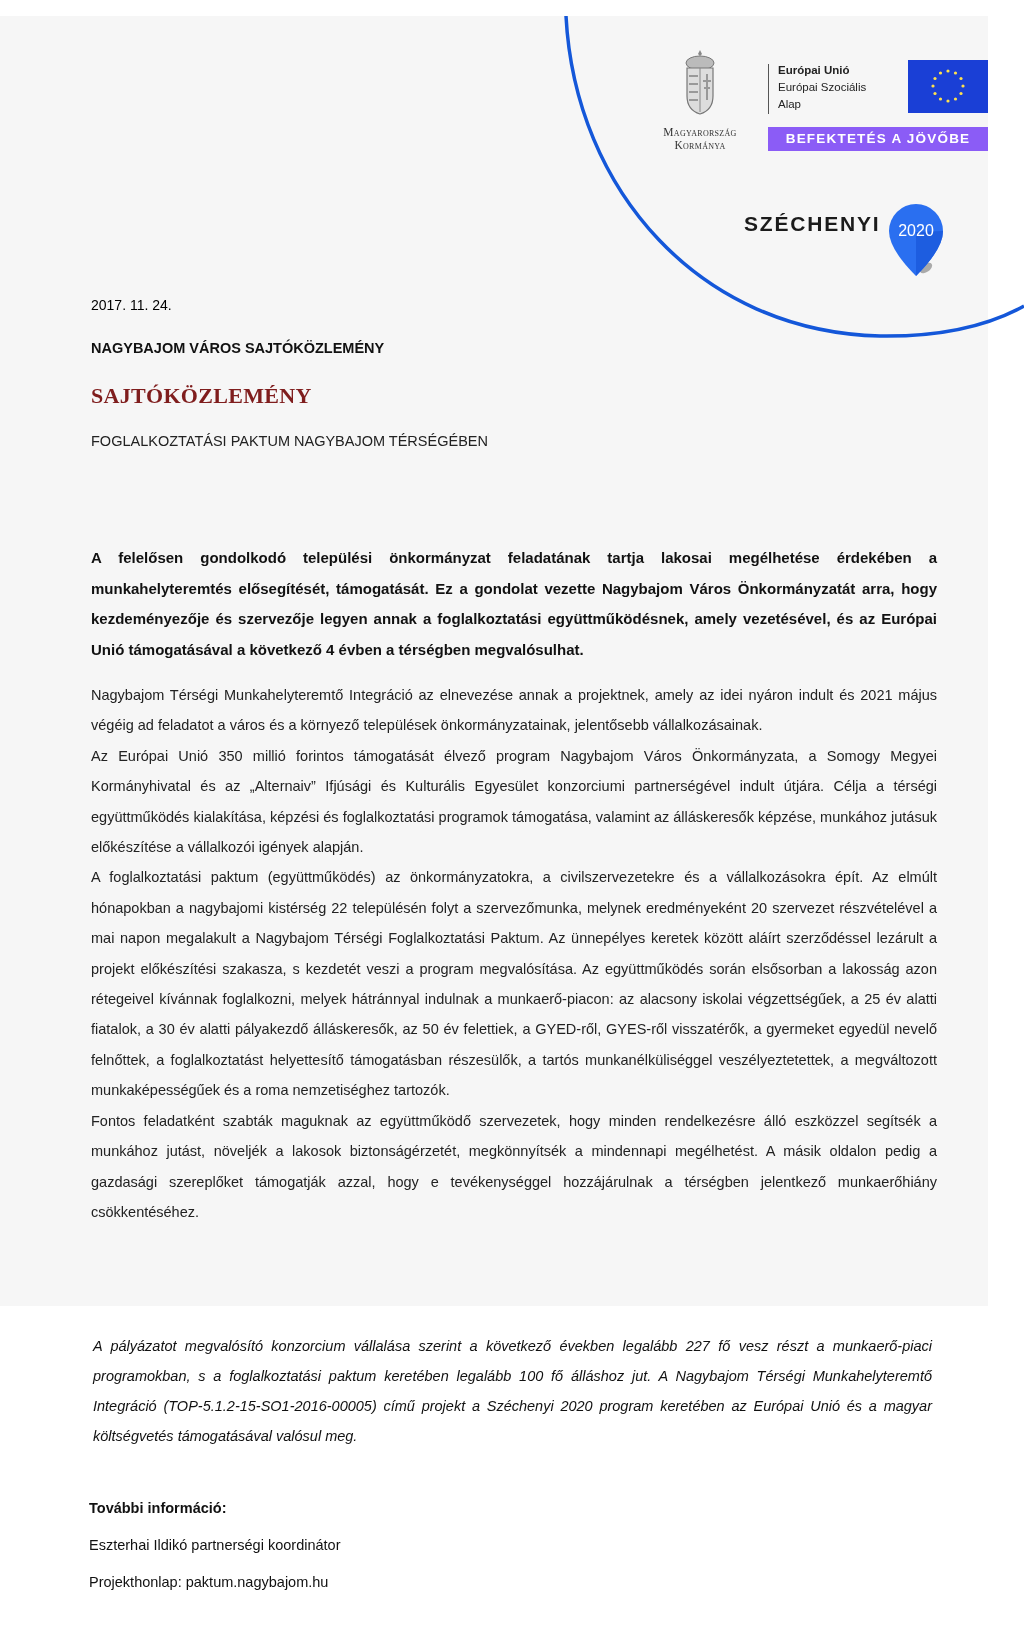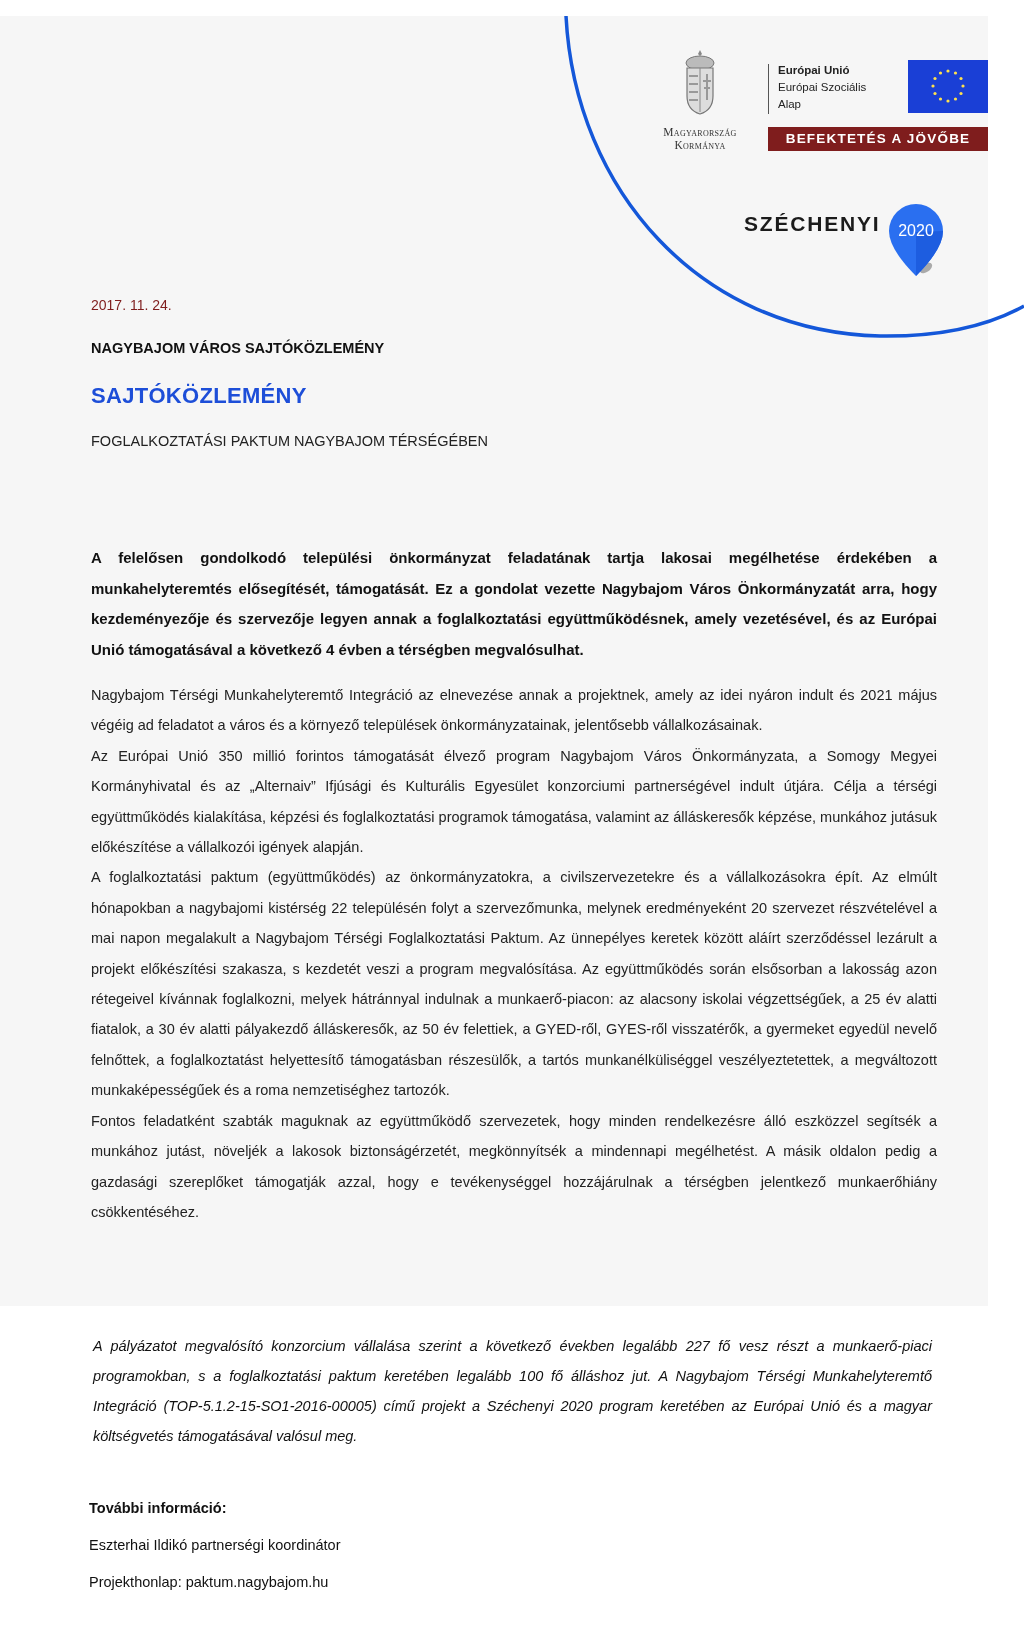--- a/index.html
+++ b/index.html
@@ -18,30 +18,30 @@
   .gov-name {
     font-family: "Liberation Serif", serif; font-size: 11.5px; line-height: 13px;
     color: #333; letter-spacing: 0.3px; margin-top: 4px; font-variant: small-caps;
   }
   .eu-block { position: absolute; left: 768px; top: 60px; width: 220px; }
   .eu-divider { position: absolute; left: 0; top: 4px; width: 1px; height: 50px; background: #555; }
   .eu-text { position: absolute; left: 10px; top: 2px; font-size: 11.5px; line-height: 17px; color: #222; }
   .eu-text .bold { font-weight: bold; }
   .eu-flag { position: absolute; left: 140px; top: 0px; width: 80px; height: 53px; background: #1a3fd6; }
   .invest-bar {
-    position: absolute; left: 0; top: 67px; width: 220px; height: 24px; background: #7f1d1d;
+    position: absolute; left: 0; top: 67px; width: 220px; height: 24px; background: #8b5cf6;
     color: #fff; font-weight: bold; font-size: 13.5px; letter-spacing: 1.2px; line-height: 24px; text-align: center;
   }
   .szechenyi { position: absolute; left: 744px; top: 202px; width: 220px; height: 80px; }
   .szechenyi-word { position: absolute; left: 0; top: 10px; font-weight: bold; font-size: 21px; letter-spacing: 1.8px; color: #1b1b1b; }
   .pin { position: absolute; left: 142px; top: 0; width: 60px; height: 76px; }
   .content { position: absolute; left: 91px; width: 846px; }
-  .date { top: 297px; font-size: 14px; color: #7f1d1d; }
+  .date { top: 297px; font-size: 14px; color: #000000; }
   .org { top: 340px; font-size: 14.5px; font-weight: bold; color: #111; }
-  .title { top: 383px; font-size: 22px; font-weight: bold; color: #1d4ed8; letter-spacing: 0.3px; }
+  .title { top: 383px; font-size: 22px; font-weight: bold; color: #7f1d1d; letter-spacing: 0.3px; font-family: Liberation Serif, serif; }
   .subtitle { top: 433px; font-size: 14.5px; color: #222; }
   .lead { top: 499px; font-size: 15px; font-weight: bold; line-height: 30.5px; text-align: justify; color: #111; margin-top: 44px; }
   .body { top: 680px; font-size: 14.5px; line-height: 30.4px; text-align: justify; color: #222; }
   .body p, .lead p { margin: 0; }
   .closing { top: 1326px; left: 88px; width: 849px; font-size: 14.5px; line-height: 30px; text-align: justify; color: #111; }
   .closing p { margin: 5px; font-style: italic; }
   .info { top: 1490px; left: 89px; font-size: 14.5px; line-height: 37px; color: #111; }
   .info .h { font-weight: bold; }
 </style>
 </head>

